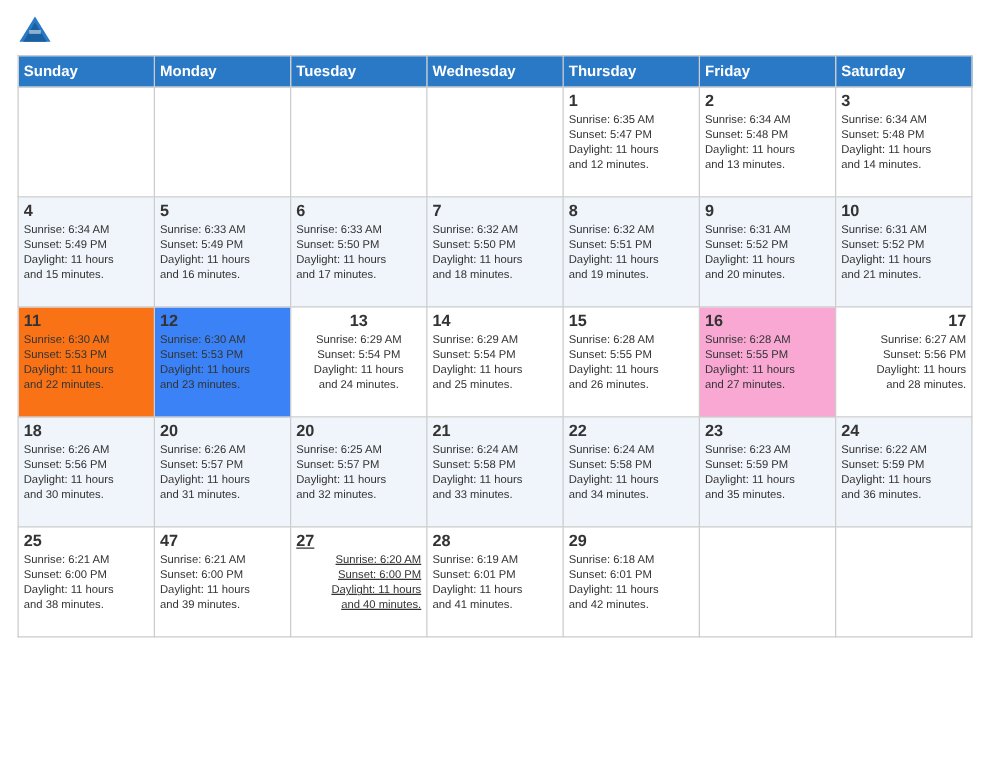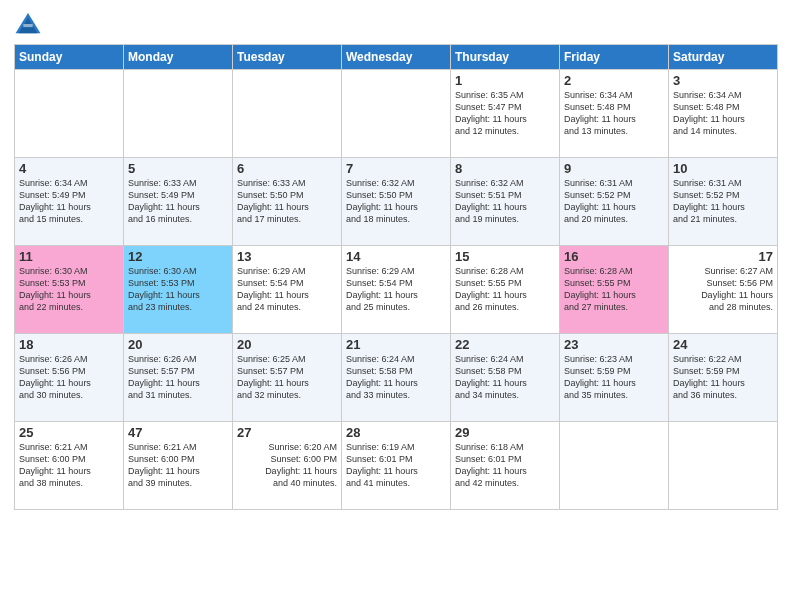--- a/index.html
+++ b/index.html
@@ -198,35 +198,35 @@
           </td>
           <td style="background-color: rgb(240, 245, 251);">
             <span class="day-num">10</span>
             <div class="day-info" style="white-space: pre-line;">Sunrise: 6:31 AM
 Sunset: 5:52 PM
 Daylight: 11 hours
 and 21 minutes.</div>
           </td>
         </tr>
         <tr>
-          <td style="background-color: #f9a8d4; margin-top: 27px;">
+          <td style="background-color: #f97316; margin-top: 27px;">
             <span class="day-num">11</span>
             <div class="day-info" style="white-space: pre-line;">Sunrise: 6:30 AM
 Sunset: 5:53 PM
 Daylight: 11 hours
 and 22 minutes.</div>
           </td>
-          <td style="background-color: #7dd3fc; margin-top: 21px;">
+          <td style="background-color: #3b82f6; margin-top: 21px;">
             <span class="day-num">12</span>
             <div class="day-info" style="white-space: pre-line;">Sunrise: 6:30 AM
 Sunset: 5:53 PM
 Daylight: 11 hours
 and 23 minutes.</div>
           </td>
-          <td style="background-color: rgb(255, 255, 255);">
+          <td style="background-color: rgb(255, 255, 255); text-align: center;">
             <span class="day-num">13</span>
             <div class="day-info" style="white-space: pre-line;">Sunrise: 6:29 AM
 Sunset: 5:54 PM
 Daylight: 11 hours
 and 24 minutes.</div>
           </td>
           <td style="background-color: rgb(255, 255, 255);">
             <span class="day-num">14</span>
             <div class="day-info" style="white-space: pre-line;">Sunrise: 6:29 AM
 Sunset: 5:54 PM
@@ -314,21 +314,21 @@
 Daylight: 11 hours
 and 38 minutes.</div>
           </td>
           <td style="background-color: rgb(255, 255, 255);">
             <span class="day-num">47</span>
             <div class="day-info" style="white-space: pre-line;">Sunrise: 6:21 AM
 Sunset: 6:00 PM
 Daylight: 11 hours
 and 39 minutes.</div>
           </td>
-          <td style="background-color: rgb(255, 255, 255);">
+          <td style="background-color: rgb(255, 255, 255); text-decoration: underline;">
             <span class="day-num">27</span>
             <div class="day-info" style="white-space: pre-line; text-align: right;">Sunrise: 6:20 AM
 Sunset: 6:00 PM
 Daylight: 11 hours
 and 40 minutes.</div>
           </td>
           <td style="background-color: rgb(255, 255, 255);">
             <span class="day-num">28</span>
             <div class="day-info" style="white-space: pre-line;">Sunrise: 6:19 AM
 Sunset: 6:01 PM

